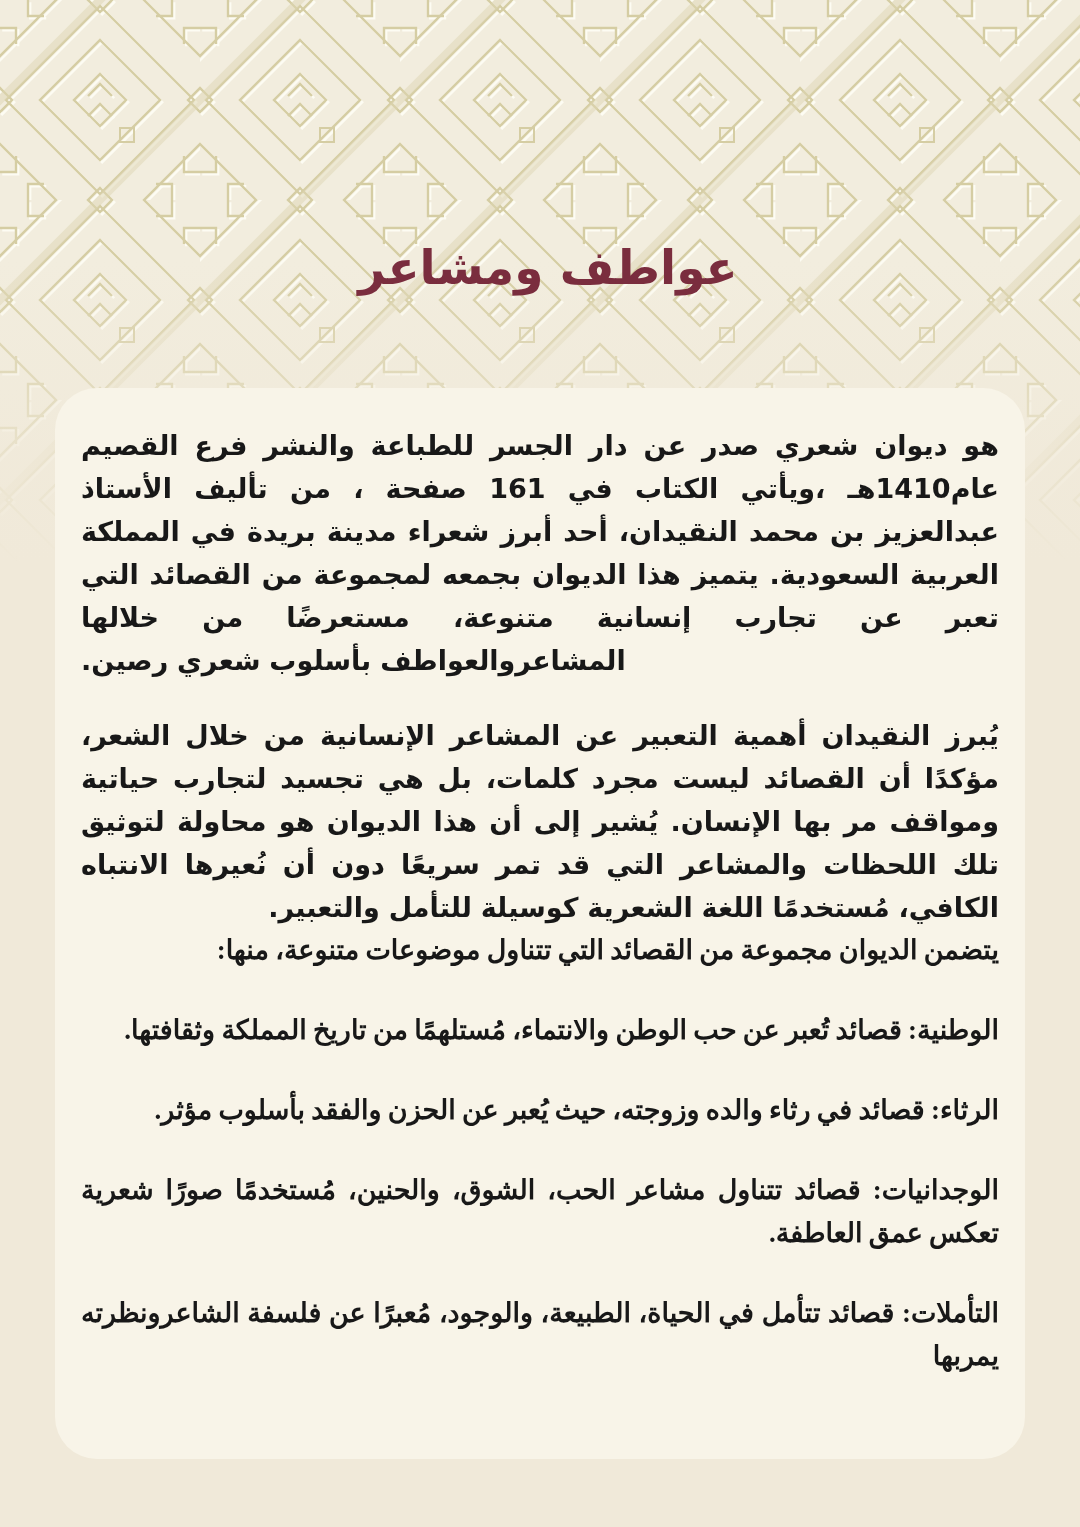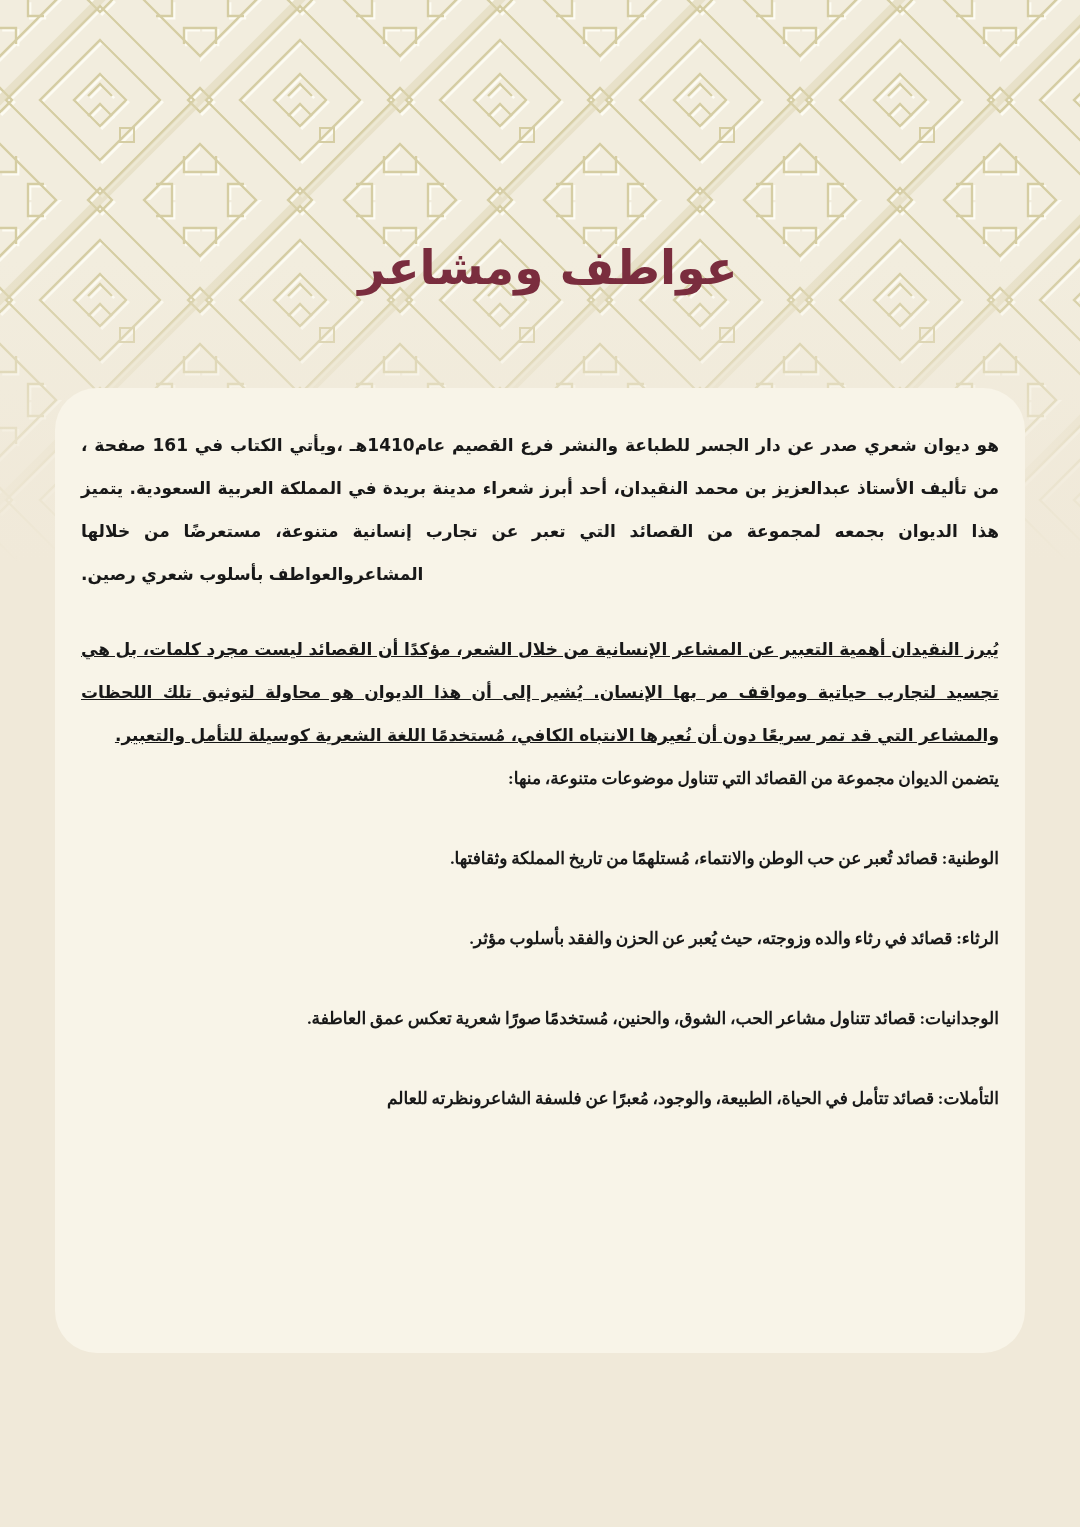--- a/index.html
+++ b/index.html
@@ -54,31 +54,31 @@
     left: 55px;
     width: 970px;
     min-height: 965px;
     background: #f8f4e8;
     border-radius: 42px;
     padding: 36px 26px 44px 26px;
     direction: rtl;
   }
   .para {
     color: #181818;
-    font-size: 17px;
+    font-size: 27px;
     font-weight: 700;
     line-height: 43px;
     text-align: justify;
     text-align-last: right;
     word-spacing: -0.5px;
   }
   .para.align-last-left { text-align-last: left; }
   .mb { margin-bottom: 32px; }
   .mb-lg { margin-bottom: 37px; font-family: Liberation Serif, serif; }
-  .mb-0 { margin-bottom: 0; text-decoration: underline; }
+  .mb-0 { margin-bottom: 0; }
 </style>
 </head>
 <body>
 
 <div class="page">
 
   <div class="pattern-zone">
     <svg width="1080" height="580" aria-hidden="true">
       <defs>
         <pattern id="geo" width="200" height="200" patternUnits="userSpaceOnUse">
@@ -122,17 +122,17 @@
     <p class="para mb-0">يُبرز النقيدان أهمية التعبير عن المشاعر الإنسانية من خلال الشعر، مؤكدًا أن القصائد ليست مجرد كلمات، بل هي تجسيد لتجارب حياتية ومواقف مر بها الإنسان. يُشير إلى أن هذا الديوان هو محاولة لتوثيق تلك اللحظات والمشاعر التي قد تمر سريعًا دون أن نُعيرها الانتباه الكافي، مُستخدمًا اللغة الشعرية كوسيلة للتأمل والتعبير.</p>
 
     <p class="para mb-lg">يتضمن الديوان مجموعة من القصائد التي تتناول موضوعات متنوعة، منها:</p>
 
     <p class="para mb-lg">الوطنية: قصائد تُعبر عن حب الوطن والانتماء، مُستلهمًا من تاريخ المملكة وثقافتها.</p>
 
     <p class="para mb-lg">الرثاء: قصائد في رثاء والده وزوجته، حيث يُعبر عن الحزن والفقد بأسلوب مؤثر.</p>
 
     <p class="para mb-lg">الوجدانيات: قصائد تتناول مشاعر الحب، الشوق، والحنين، مُستخدمًا صورًا شعرية تعكس عمق العاطفة.</p>
 
-    <p class="para mb-lg">التأملات: قصائد تتأمل في الحياة، الطبيعة، والوجود، مُعبرًا عن فلسفة الشاعرونظرته للعالم</p>
+    <p class="para mb-lg">التأملات: قصائد تتأمل في الحياة، الطبيعة، والوجود، مُعبرًا عن فلسفة الشاعرونظرته يمربها</p>
 
   </div>
 
 </div>
 
 </body></html>

